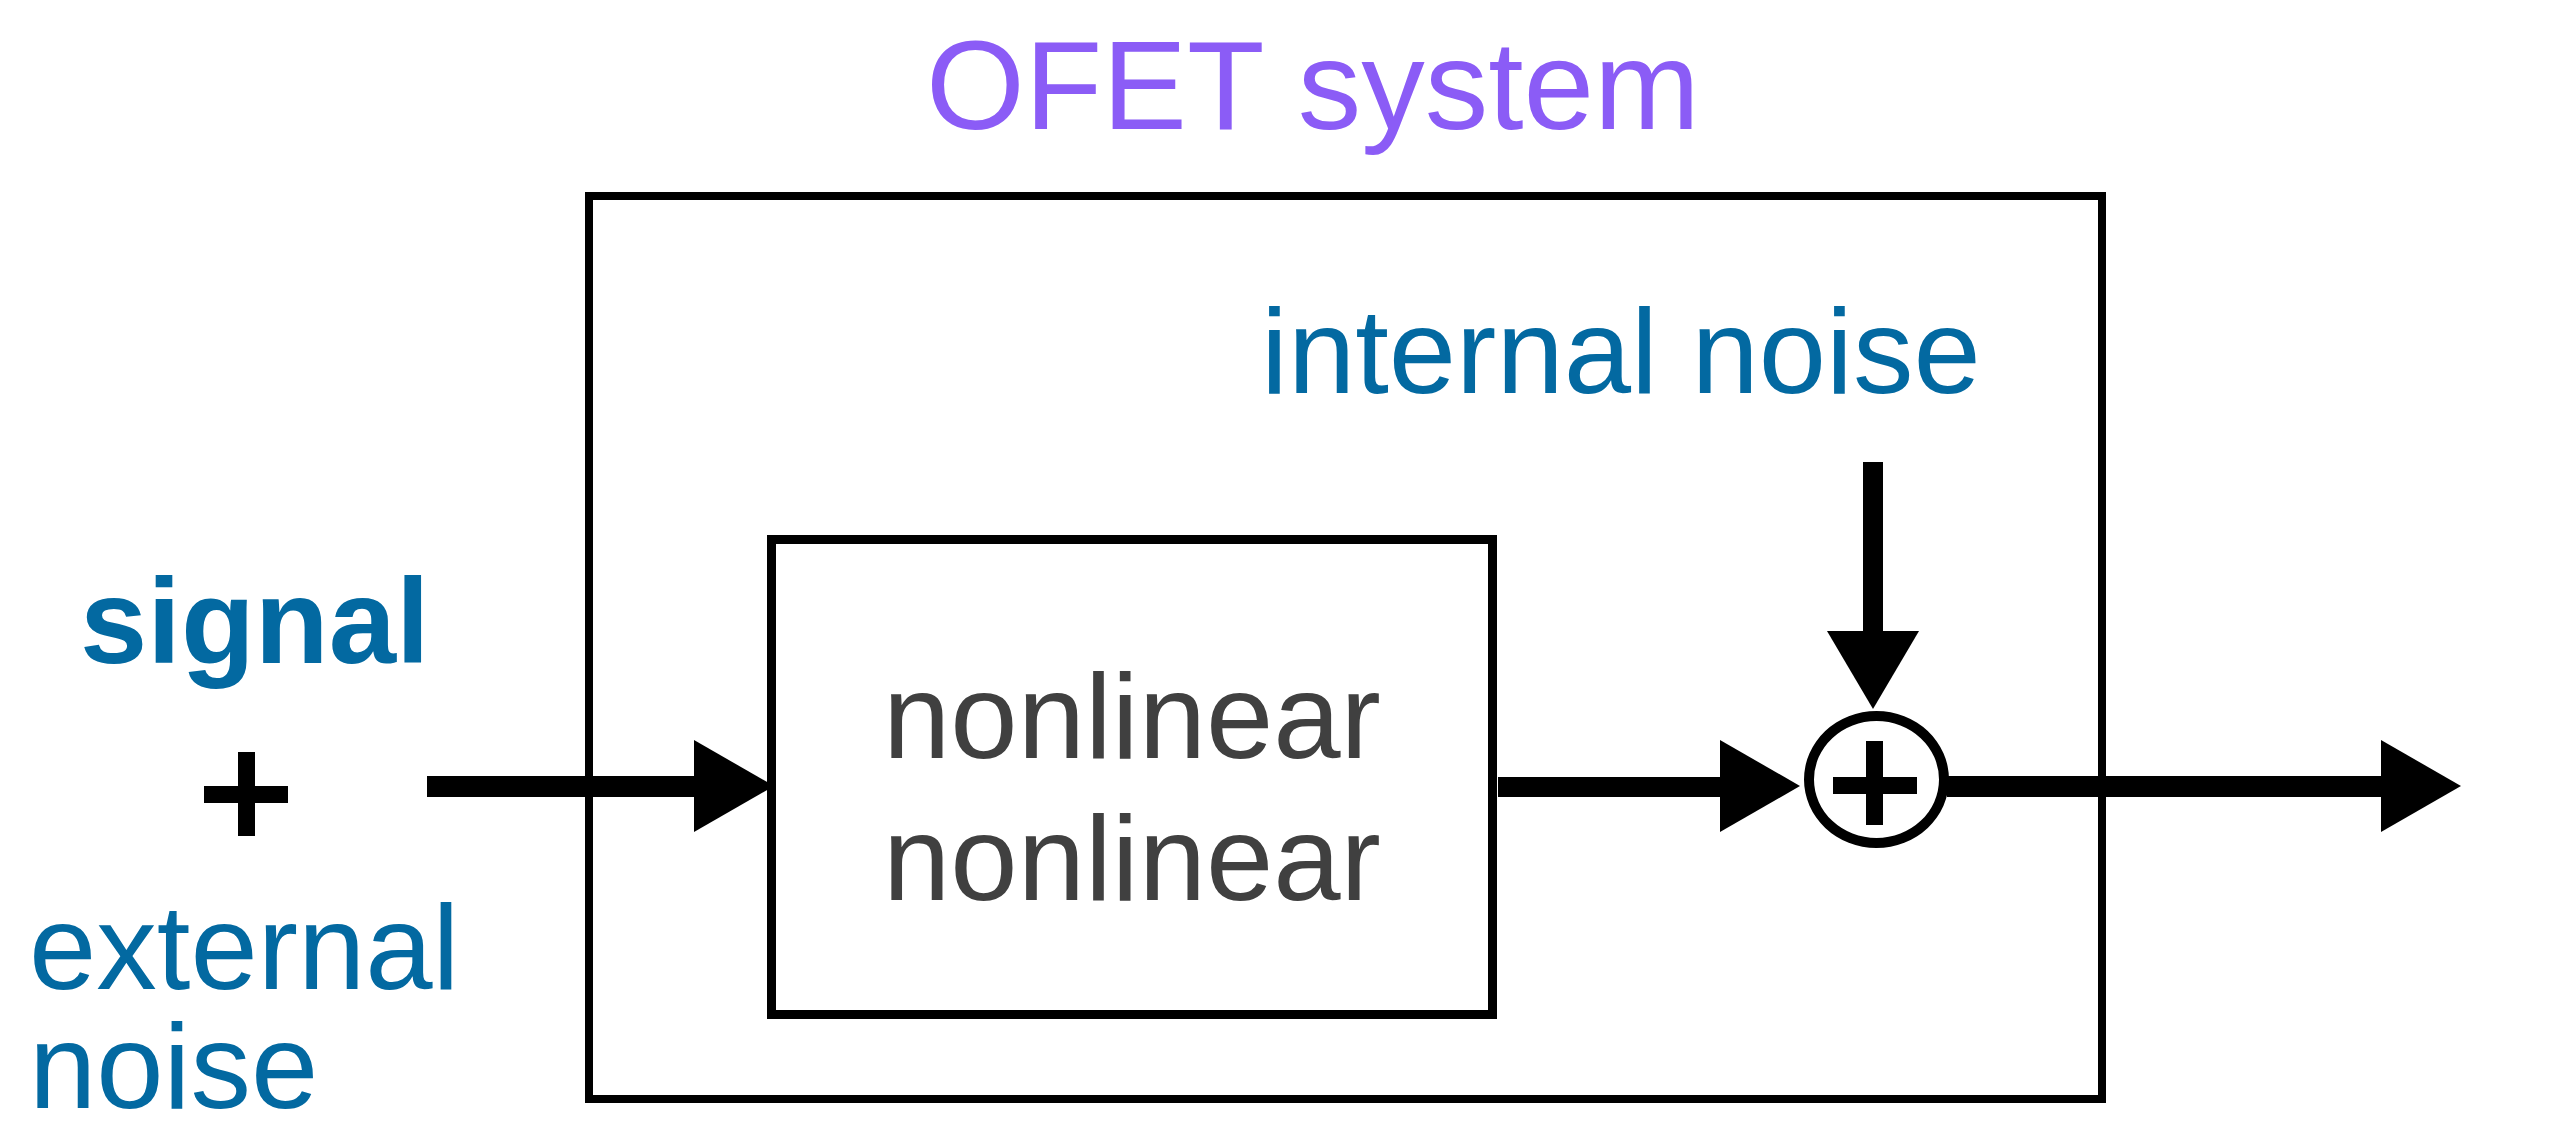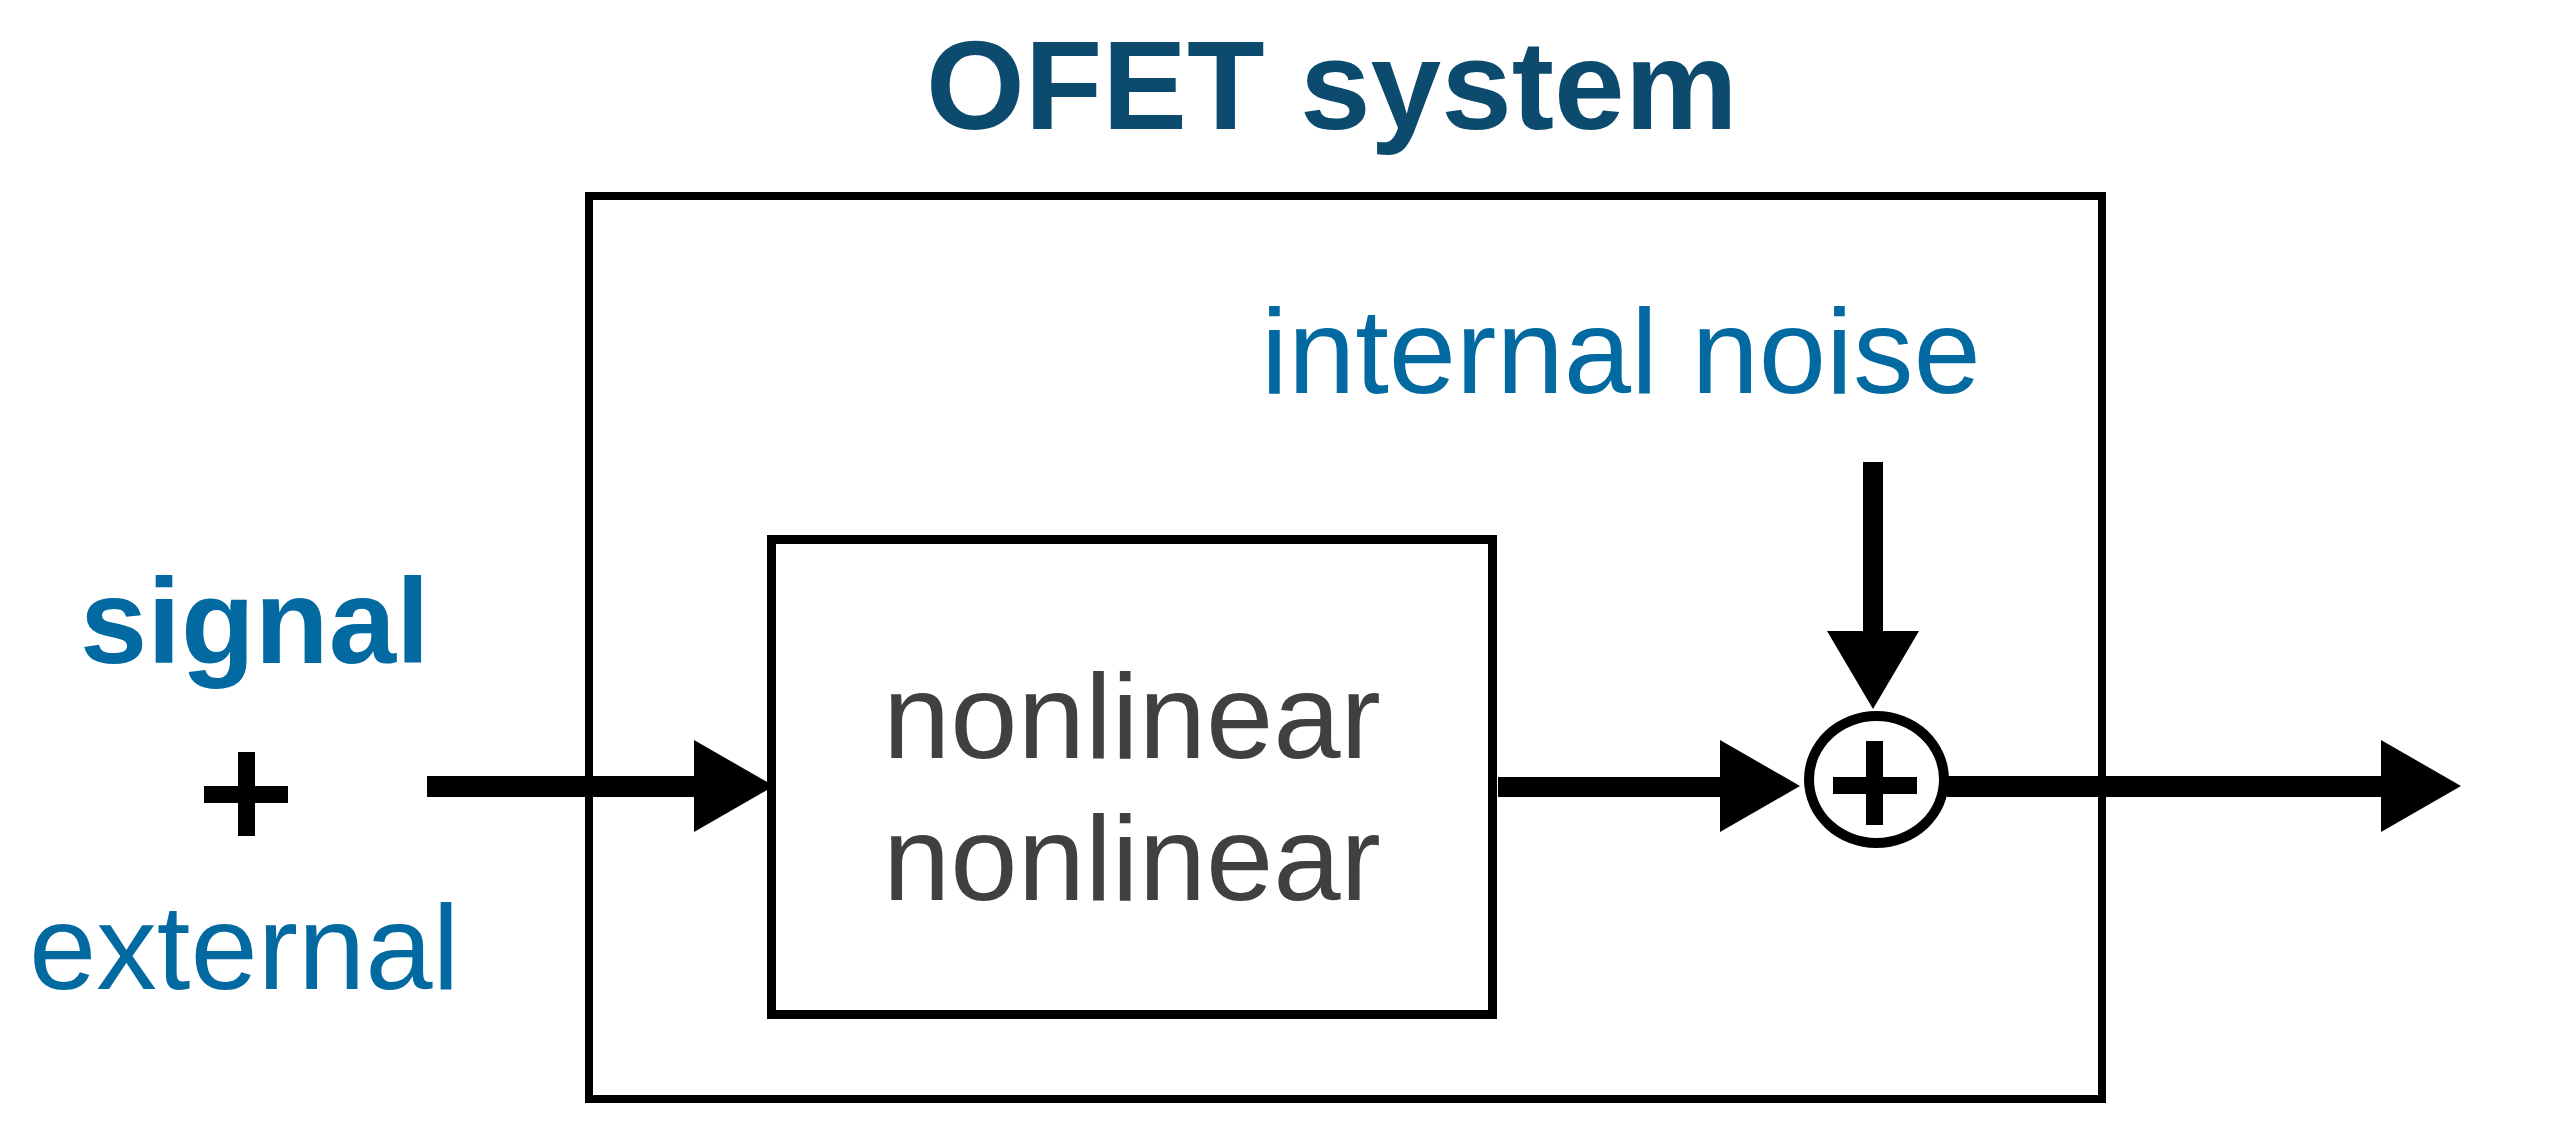--- a/index.html
+++ b/index.html
@@ -15,22 +15,21 @@
   .label{
     font-size:121px;
     line-height:1;
     white-space:nowrap;
     color:#0369a1;
   }
   .title{
     font-size:127px;
     line-height:1;
     white-space:nowrap;
-    color:#0c4a6e;
-    font-weight:bold;
+    color:#8b5cf6;
   }
   .box{
     position:absolute;
     box-sizing:border-box;
     border:8.8px solid #000;
     background:transparent;
   }
   .box.inner{border-width:9.8px;}
   .hline{position:absolute;background:#000;height:20.5px;}
   .vline{position:absolute;background:#000;width:19.5px;}
@@ -85,20 +84,21 @@
   </div>
 
   <div class="abs label" style="left:80px;top:561px;font-weight:bold;">signal</div>
 
   <div role="img" aria-label="+">
     <div class="plus-h" style="left:204px;top:786px;"></div>
     <div class="plus-v" style="left:238px;top:752px;"></div>
   </div>
 
   <div class="abs label" style="left:29px;top:887px;">external</div>
+  <div class="abs label" style="left:29px;top:1006px;">noise</div>
 
   <div class="abs label" style="left:1261px;top:291px;">internal noise</div>
 
 
   <div class="hline" style="left:427px;top:776px;width:283px;"></div>
   <div class="arrow-right" style="left:694px;top:740px;"></div>
 
   <div class="hline" style="left:1498px;top:777px;width:234px;height:19.5px;"></div>
   <div class="arrow-right" style="left:1720px;top:740px;"></div>
 

